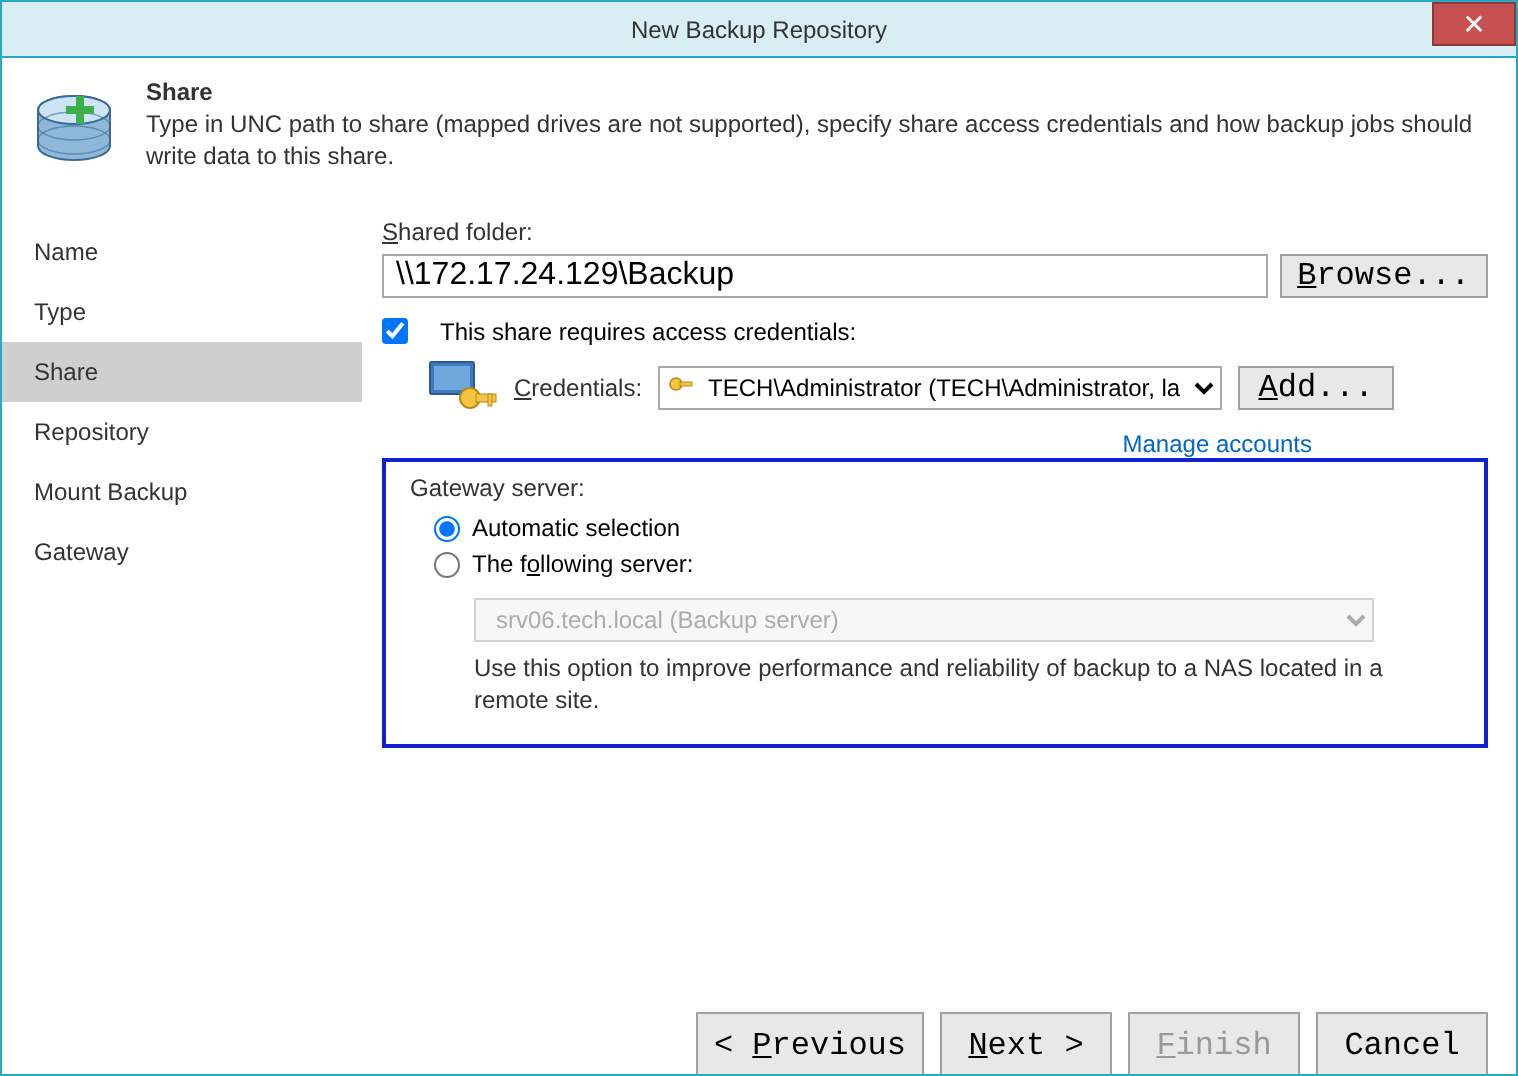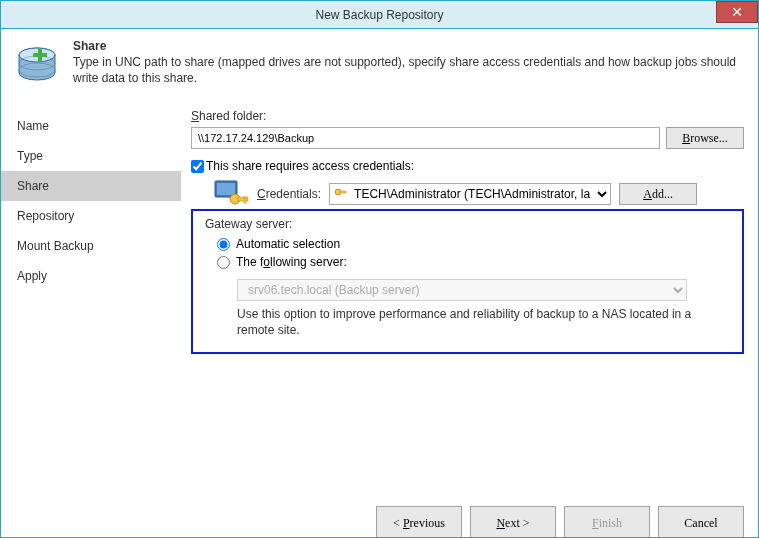--- a/index.html
+++ b/index.html
@@ -93,40 +93,40 @@
 .path-row {
   display: flex;
   gap: 6px;
 }
 .text-input {
   flex: 1;
   height: 22px;
   border: 1px solid #a9a9a9;
   padding: 2px 6px;
   font-family: inherit;
-  font-size: 11px;
+  font-size: 16px;
 }
 .btn {
   height: 22px;
   min-width: 78px;
   border: 1px solid #a0a0a0;
   background: #e8e8e8;
-  font-family: Liberation Serif, serif;
-  font-size: 12px;
+  font-family: Liberation Mono, monospace;
+  font-size: 16px;
   cursor: pointer;
   padding: 0 8px;
 }
 .btn:disabled {
   color: #999;
 }
 .checkbox-row {
   margin-top: 10px;
   display: flex;
-  align-items: flex-end;
-  gap: 2px;
+  align-items: flex-start;
+  gap: 16px;
 }
 .creds-section {
   margin-left: 22px;
   margin-top: 6px;
   display: flex;
   align-items: center;
   gap: 8px;
 }
 .creds-icon {
   width: 36px;
@@ -229,21 +229,21 @@
   </div>
 </div>
 
 <div class="body">
   <div class="sidebar">
     <div class="sidebar-item">Name</div>
     <div class="sidebar-item">Type</div>
     <div class="sidebar-item active">Share</div>
     <div class="sidebar-item">Repository</div>
     <div class="sidebar-item">Mount Backup</div>
-    <div class="sidebar-item">Apply</div>
+    <div class="sidebar-item">Gateway</div>
   </div>
 
   <div class="main">
     <div class="field-row">
       <label class="label"><span style="text-decoration:underline">S</span><span>hared folder:</span></label>
       <div class="path-row">
         <input class="text-input" value="\\172.17.24.129\Backup" style="">
         <button class="btn"><span style="text-decoration:underline">B</span>rowse...</button>
       </div>
     </div>
@@ -269,20 +269,21 @@
           <option>TECH\Administrator (TECH\Administrator, last edite</option>
         </select>
         <svg class="key-mini" style="position:absolute;left:4px;top:4px;pointer-events:none" width="14" height="14" viewBox="0 0 14 14">
           <circle cx="5" cy="5" r="3" fill="#f5c542" stroke="#b88a1a" stroke-width="0.8"></circle>
           <rect x="7" y="4" width="6" height="2" fill="#f5c542" stroke="#b88a1a" stroke-width="0.5"></rect>
         </svg>
         <style>.creds-select{padding-left:20px}</style>
       </div>
       <button class="btn"><span style="text-decoration:underline">A</span>dd...</button>
     </div>
+    <a class="manage-link">Manage accounts</a>
 
     <div class="gateway-box">
       <div class="gateway-title">Gateway server:</div>
       <div class="radio-row">
         <input type="radio" name="gw" checked="" style="">
         <span>Automatic selection</span>
       </div>
       <div class="radio-row">
         <input type="radio" name="gw" style="">
         <span>The f<span style="text-decoration:underline">o</span>llowing server:</span>

